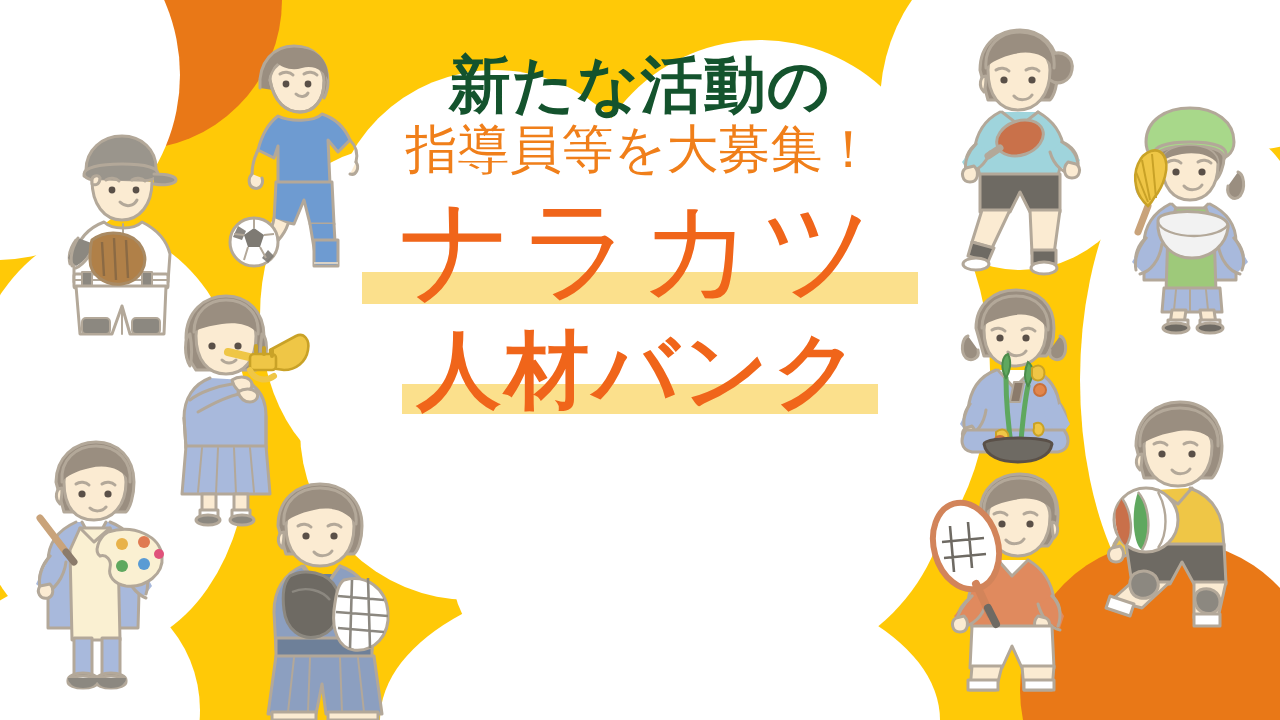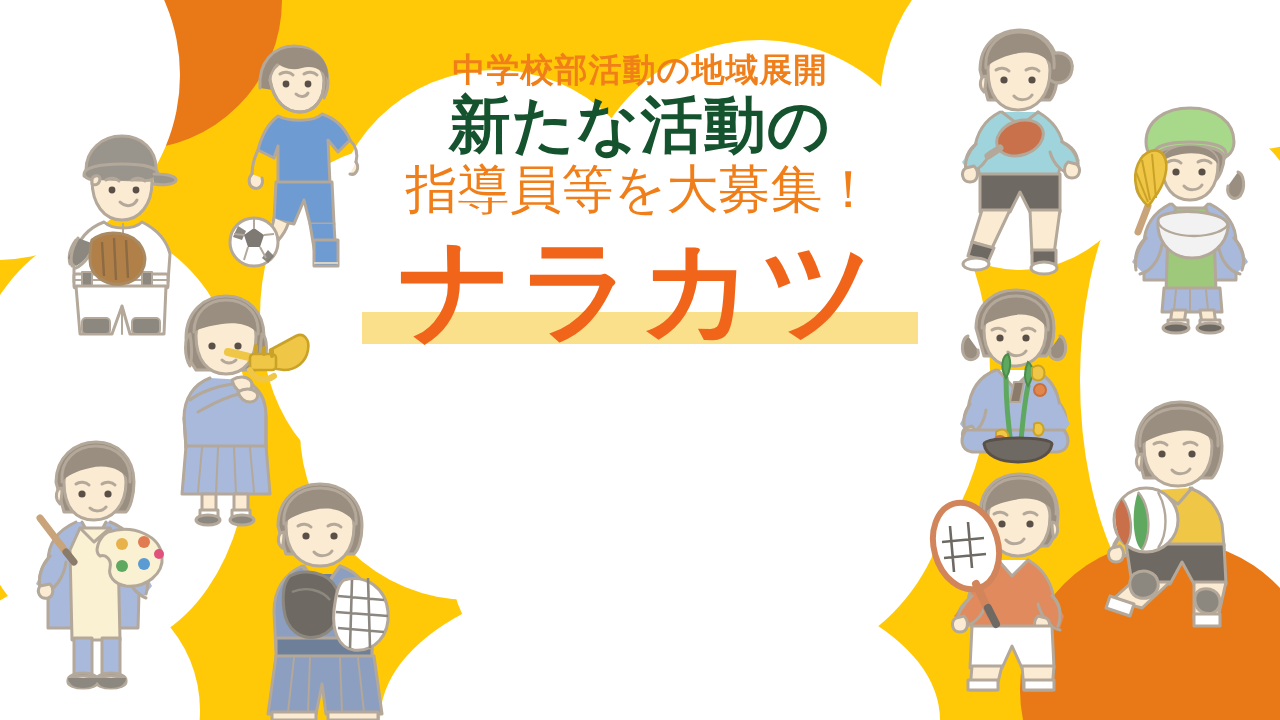--- a/index.html
+++ b/index.html
@@ -118,21 +118,21 @@
     line-height:1.1;
     letter-spacing:0px;
     margin:2px 0 0 0;
     white-space:nowrap;
   }
   .brand-wrap{position:relative;margin-top:16px;}
   .brand{
     position:relative;
     color:#F0651A;
     font-size:112px;
-    font-weight:bold;
+    font-weight:normal;
     letter-spacing:6px;
     line-height:1;
     z-index:2;
     white-space:nowrap;
   }
   .hl{
     position:absolute;
     left:22px;right:22px;
     height:32px;
     background:#FBE08C;
@@ -179,29 +179,32 @@
 
     <div class="white-left-wedge"></div>
     <div class="white-right-wedge"></div>
     <div class="white-right-wedge2"></div>
     <div class="white-bottom-strip"></div>
 
     <div class="circle-orange-br"></div>
   </div>
 
   <div class="text-block">
-    <p class="lede">中学校部活動の地域展開</p>
     <p class="head2">新たな活動の</p>
     <p class="head3">指導員等を大募集！</p>
 
     <div class="brand-wrap">
       <div class="hl hl-brand"></div>
       <div class="brand">ナラカツ</div>
     </div>
 
+    <div class="sub-wrap">
+      <div class="hl hl-sub"></div>
+      <div class="subbrand">人材バンク</div>
+    </div>
   </div>
 
   <div class="figure" style="left:218px;top:28px;">
     <svg width="140" height="240" viewBox="0 0 140 240">
       <g fill="none" stroke="#B3A899" stroke-width="3" stroke-linecap="round" stroke-linejoin="round">
         <path d="M42 60 C40 34 56 18 76 18 C96 18 110 32 110 54 C110 62 106 70 106 70" fill="#9A8E80"></path>
         <path d="M50 56 C52 40 66 30 80 32 C96 34 104 46 104 58" fill="#9A8E80" stroke="none"></path>
         <path d="M52 52 C56 74 68 84 82 84 C96 84 106 72 106 54 C106 40 96 30 80 30 C64 30 52 40 52 52 Z" fill="#FBEBD2"></path>
         <path d="M50 50 C46 34 62 20 80 20 C100 20 112 34 110 52 C108 44 96 36 84 40 C74 43 64 40 58 34 C54 42 52 46 50 50Z" fill="#9A8E80" stroke="none"></path>
         <path d="M52 52 C56 74 68 84 82 84 C96 84 106 72 106 54"></path>

